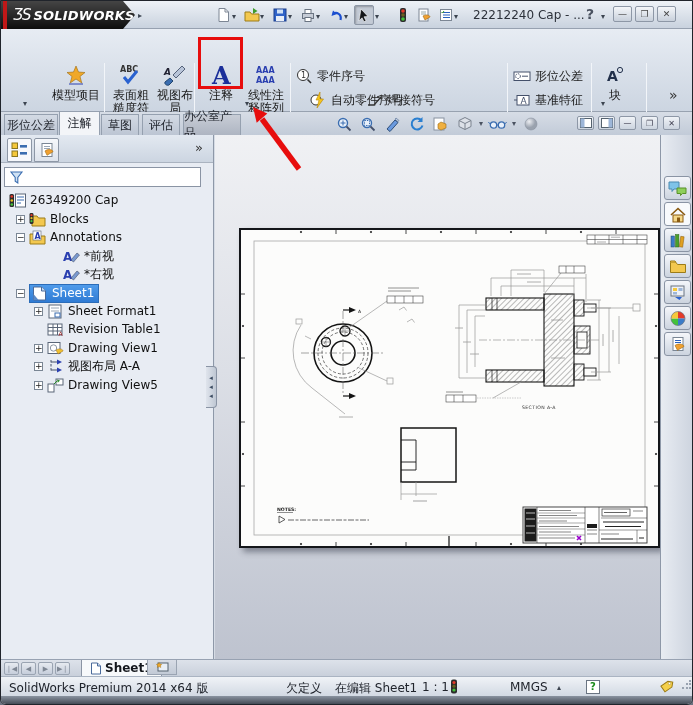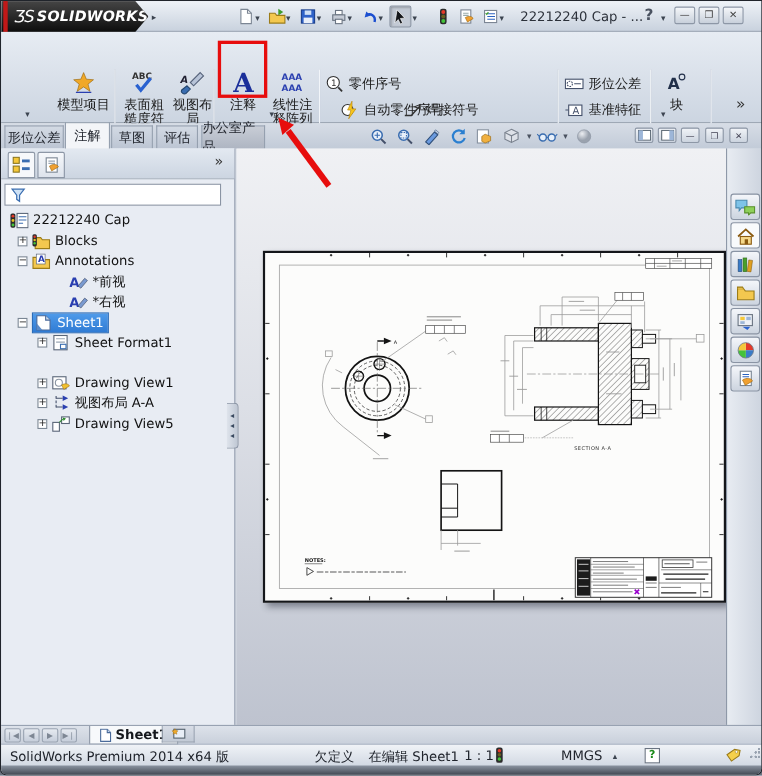--- a/index.html
+++ b/index.html
@@ -429,21 +429,21 @@
       <svg class="ticon" viewBox="0 0 17 15">
           <rect x="0.5" y="1" width="4.5" height="13" rx="1.5" fill="#2c2c2c"></rect>
           <circle cx="2.8" cy="3.5" r="1.3" fill="#e43a2a"></circle>
           <circle cx="2.8" cy="7.5" r="1.3" fill="#e8c020"></circle>
           <circle cx="2.8" cy="11.5" r="1.3" fill="#44c23a"></circle>
           <rect x="6.5" y="1" width="10" height="13" fill="#fff" stroke="#5a6678"></rect>
           <line x1="8" y1="4" x2="15" y2="4" stroke="#3a6db0"></line>
           <line x1="8" y1="7" x2="15" y2="7" stroke="#3a6db0"></line>
           <line x1="8" y1="10" x2="12" y2="10" stroke="#3a6db0"></line>
         </svg>
-      <span>22212240 Cap</span>
+      <span>26349200 Cap</span>
     </div>
     <div class="trow" style="top:75px;left:15px">
       <span class="exp">+</span>
       <svg class="ticon" viewBox="0 0 17 15">
           <path d="M3 4h5l1.5 2H16v8H3z" fill="#f3c84f" stroke="#9c7c18"></path>
           <rect x="0.5" y="1" width="4" height="11" rx="1.4" fill="#2c2c2c"></rect>
           <circle cx="2.5" cy="3.2" r="1.1" fill="#e43a2a"></circle>
           <circle cx="2.5" cy="6.2" r="1.1" fill="#e8c020"></circle>
           <circle cx="2.5" cy="9.2" r="1.1" fill="#44c23a"></circle>
         </svg>
@@ -485,20 +485,32 @@
     </div>
     <div class="trow" style="top:167px;left:33px">
       <span class="exp">+</span>
       <svg class="ticon" viewBox="0 0 17 15">
           <rect x="2" y="1" width="12" height="13" fill="#fff" stroke="#5a6678"></rect>
           <line x1="4" y1="4" x2="12" y2="4" stroke="#9aa6b4"></line>
           <line x1="4" y1="7" x2="12" y2="7" stroke="#9aa6b4"></line>
           <rect x="8" y="9" width="5" height="4" fill="none" stroke="#3a6db0"></rect>
         </svg>
       <span>Sheet Format1</span>
+    </div>
+    <div class="trow" style="top:185px;left:33px">
+      <span class="exp" style="visibility:hidden">+</span>
+      <svg class="ticon" viewBox="0 0 17 15">
+          <rect x="1" y="2" width="14" height="11" fill="#fff" stroke="#5a6678"></rect>
+          <line x1="1" y1="5.5" x2="15" y2="5.5" stroke="#5a6678"></line>
+          <line x1="1" y1="9" x2="15" y2="9" stroke="#5a6678"></line>
+          <line x1="6" y1="2" x2="6" y2="13" stroke="#5a6678"></line>
+          <line x1="10.5" y1="2" x2="10.5" y2="13" stroke="#5a6678"></line>
+          <text x="11.5" y="14" font-size="6" fill="#a02020">A</text>
+        </svg>
+      <span>Revision Table1</span>
     </div>
     <div class="trow" style="top:204px;left:33px">
       <span class="exp">+</span>
       <svg class="ticon" viewBox="0 0 17 15">
           <rect x="1" y="1.5" width="12" height="11" fill="#fff" stroke="#5a6678"></rect>
           <circle cx="6.5" cy="7" r="3.2" fill="none" stroke="#8a94a2"></circle>
           <path d="M9 9c3-2 7-1 7 1l-5 3z" fill="#f0c030" stroke="#9a6a10" stroke-width=".5"></path>
         </svg>
       <span>Drawing View1</span>
     </div>

